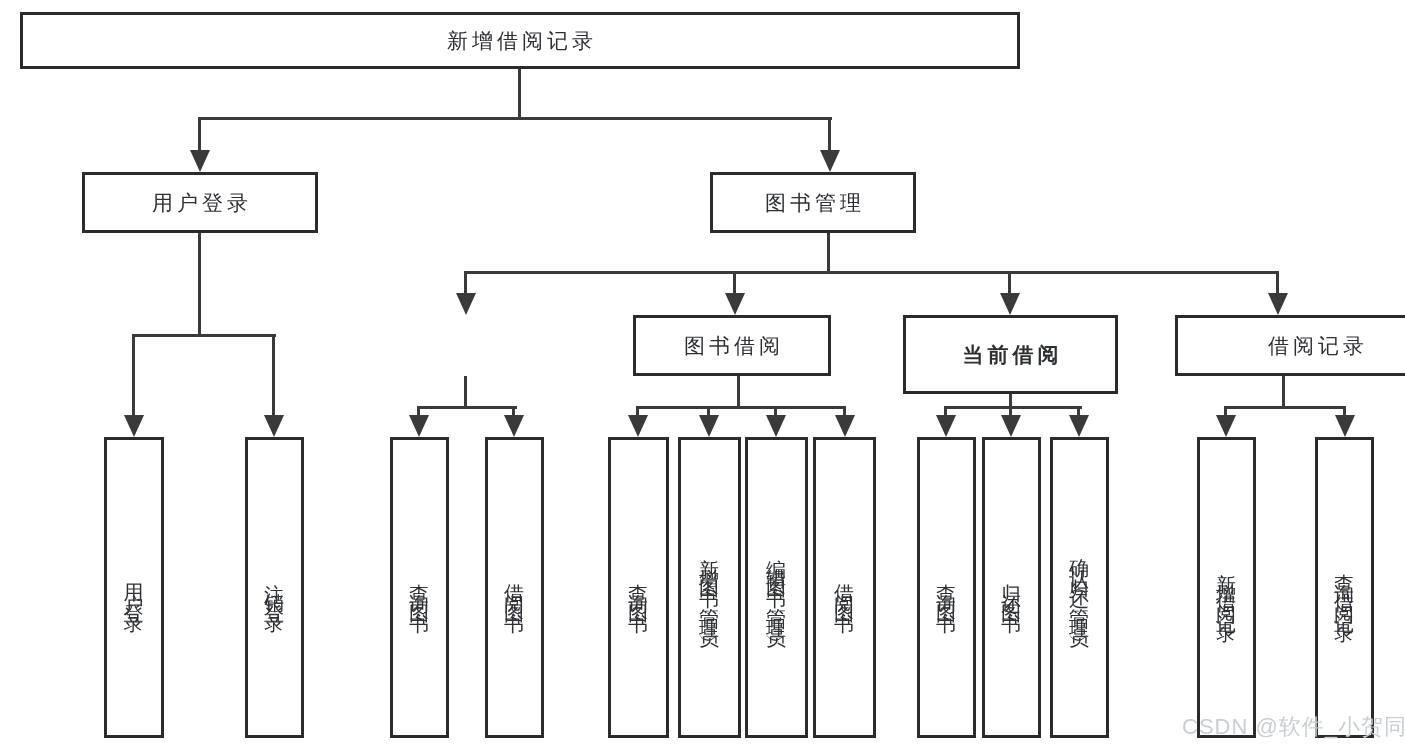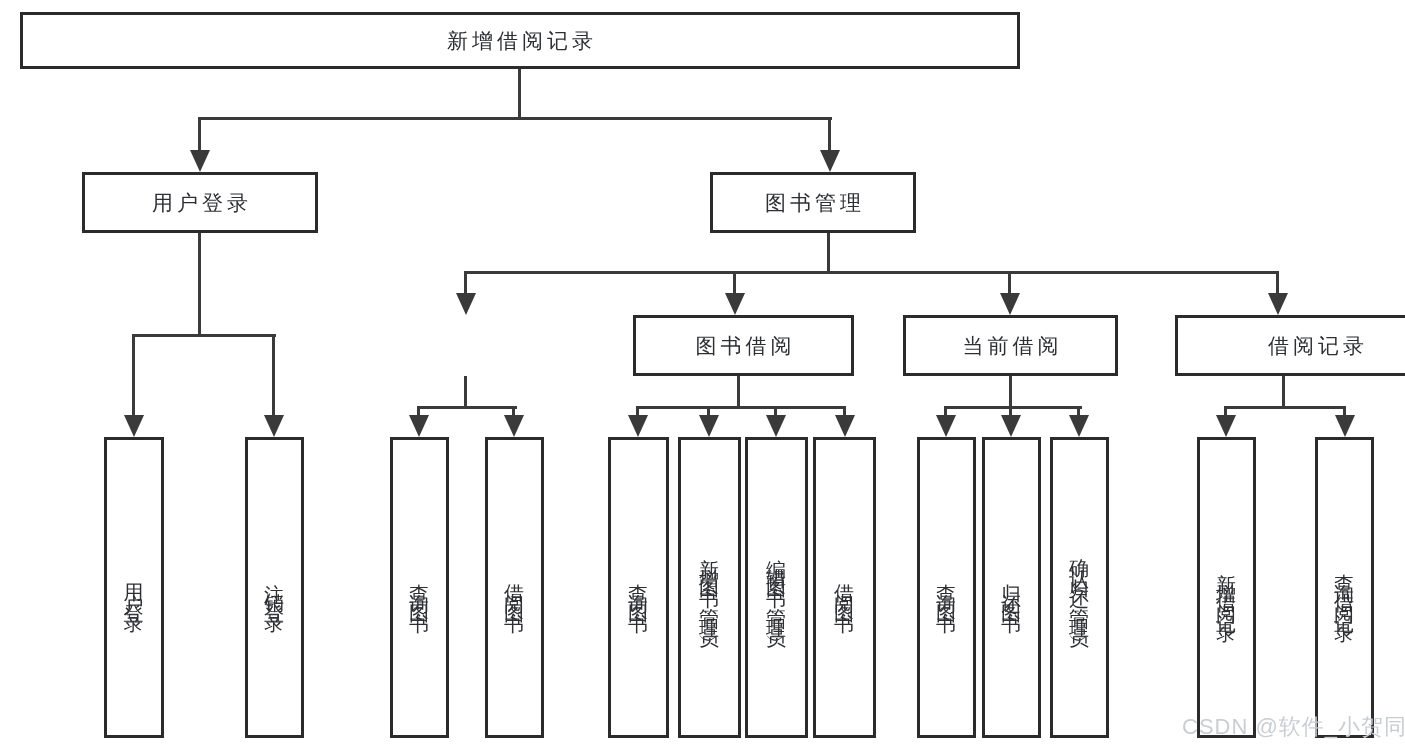--- a/index.html
+++ b/index.html
@@ -38,24 +38,24 @@
     <span>新增借阅记录</span>
   </div>
 
   <div class="box" style="left:82px;top:172px;width:236px;height:61px;">
     <span>用户登录</span>
   </div>
   <div class="box" style="left:710px;top:172px;width:206px;height:61px;">
     <span>图书管理</span>
   </div>
 
-  <div class="box" style="left:633px;top:315px;width:221px;height:61px;">
+  <div class="box" style="left:633px;top:315px;width:198px;height:61px;">
     <span>图书借阅</span>
   </div>
-  <div class="box" style="left:903px;top:315px;width:215px;height:61px;">
+  <div class="box" style="left:903px;top:315px;width:215px;height:79px;font-weight:bold;">
     <span>当前借阅</span>
   </div>
   <div class="box" style="left:1175px;top:315px;width:250px;height:61px;padding-left:32px;">
     <span>借阅记录</span>
   </div>
 
   <div class="box vbox" style="left:104px;top:437px;width:60px;height:301px;">
     <span>用户登录</span>
   </div>
   <div class="box vbox" style="left:245px;top:437px;width:59px;height:301px;">

